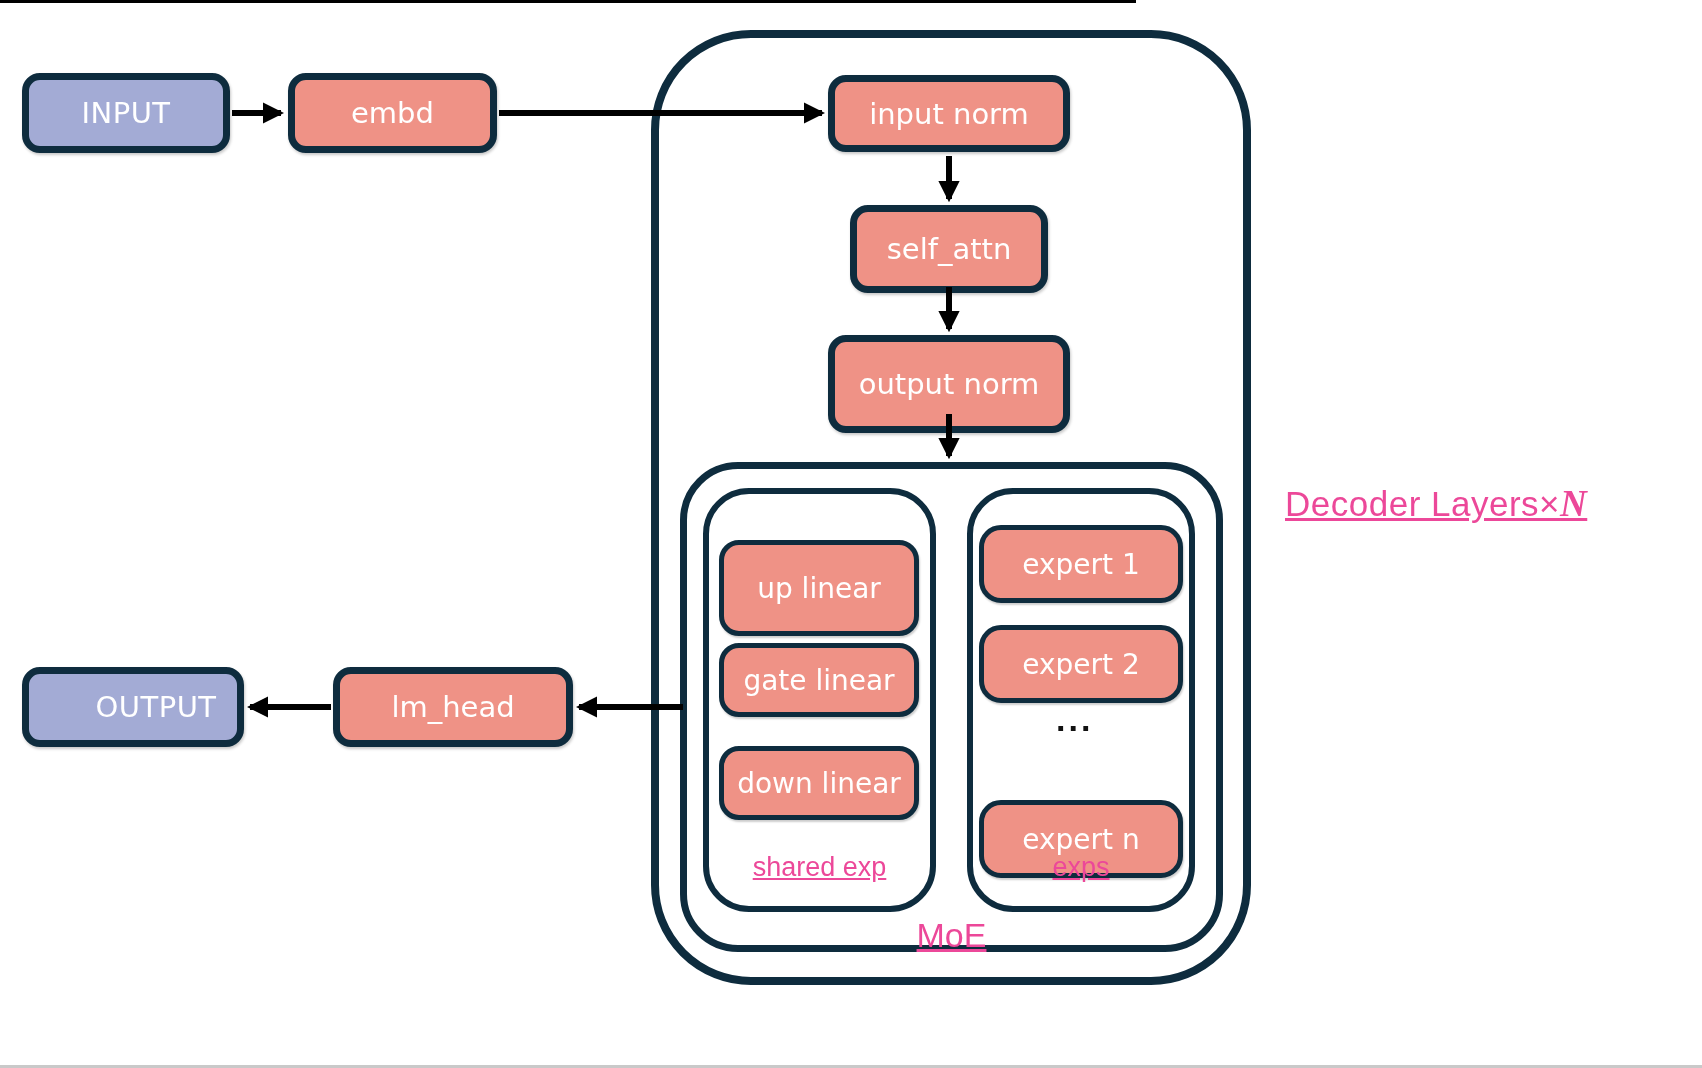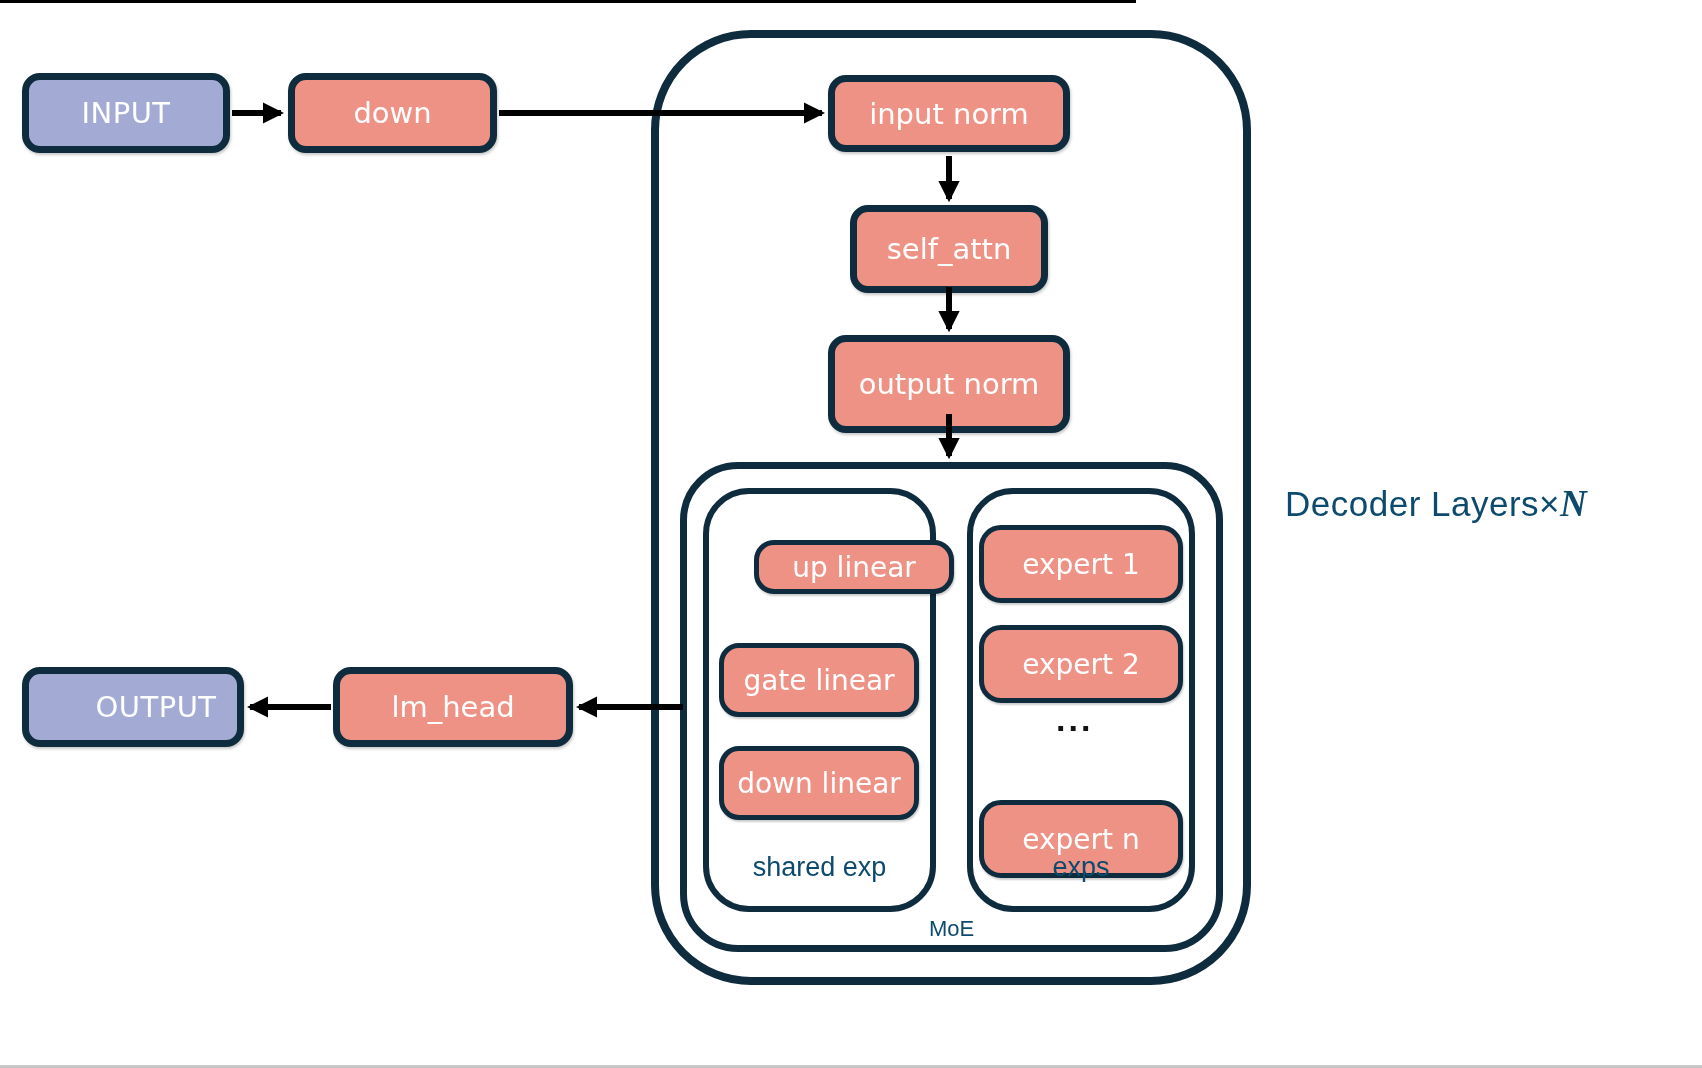--- a/index.html
+++ b/index.html
@@ -35,27 +35,28 @@
     position:absolute;
     border:8px solid #0E2C3E;
     background:transparent;
     box-sizing:border-box;
   }
   .decoder-frame{border-radius:100px;border-width:8px;}
   .moe-frame{border-radius:58px;border-width:7px;}
   .sub-frame{border-radius:46px;border-width:6px;}
   .dark-label{
     position:absolute;
-    color:#0c4a6e;
+    color:#ec4899;
     font-family:"Liberation Sans",sans-serif;
     text-align:center;
     white-space:nowrap;
+    text-decoration:underline;
   }
   .group-caption{font-size:27px;}
-  .moe-caption{font-size:22px;}
+  .moe-caption{font-size:34px;}
   .decoder-caption{font-size:35px;letter-spacing:0.5px;}
   .decoder-caption .n-italic{
     font-family:"Liberation Serif",serif;
     font-style:italic;
     font-weight:700;
     font-size:37px;
   }
   .ellipsis-dots{
     position:absolute;
     color:#111111;
@@ -85,36 +86,36 @@
 
   <div class="frame sub-frame" style="left:703px;top:488px;width:233px;height:424px;"></div>
 
   <div class="frame sub-frame" style="left:967px;top:488px;width:228px;height:424px;"></div>
 
   <div class="box purple io-text" style="left:22px;top:73px;width:208px;height:80px;">
     <span>INPUT</span>
   </div>
 
   <div class="box salmon" style="left:288px;top:73px;width:209px;height:80px;">
-    <span>down</span>
+    <span>embd</span>
   </div>
 
   <div class="box salmon" style="left:828px;top:75px;width:242px;height:77px;">
     <span>input norm</span>
   </div>
 
   <div class="box salmon" style="left:850px;top:205px;width:198px;height:88px;">
     <span>self_attn</span>
   </div>
 
   <div class="box salmon" style="left:828px;top:335px;width:242px;height:98px;">
     <span>output norm</span>
   </div>
 
-  <div class="box salmon inner-node" style="left:754px;top:540px;width:200px;height:54px;">
+  <div class="box salmon inner-node" style="left:719px;top:540px;width:200px;height:96px;">
     <span>up linear</span>
   </div>
 
   <div class="box salmon inner-node" style="left:719px;top:643px;width:200px;height:74px;">
     <span>gate linear</span>
   </div>
 
   <div class="box salmon inner-node" style="left:719px;top:746px;width:200px;height:74px;">
     <span>down linear</span>
   </div>

